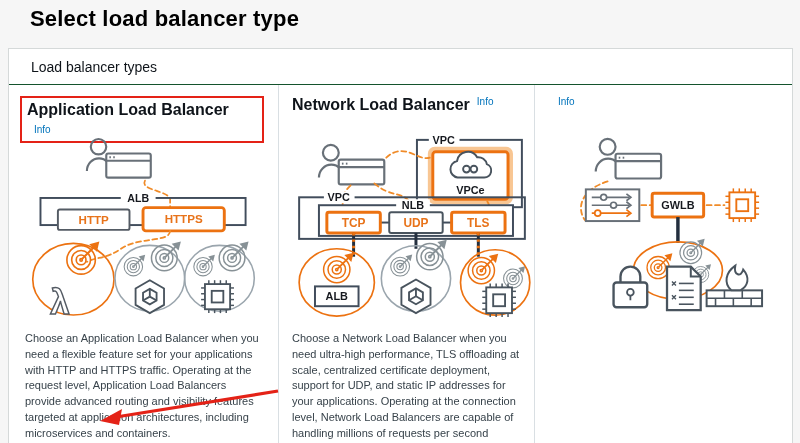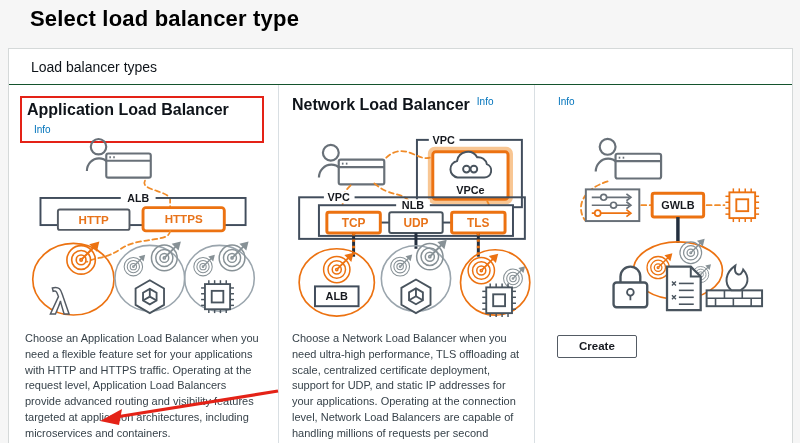--- a/index.html
+++ b/index.html
@@ -331,21 +331,20 @@
           <line x1="156" y1="172" x2="212" y2="172" stroke="#49545e" stroke-width="1.6"></line>
           <line x1="174" y1="164" x2="174" y2="172" stroke="#49545e" stroke-width="1.6"></line>
           <line x1="192" y1="164" x2="192" y2="172" stroke="#49545e" stroke-width="1.6"></line>
           <line x1="165" y1="172" x2="165" y2="180" stroke="#49545e" stroke-width="1.6"></line>
           <line x1="183" y1="172" x2="183" y2="180" stroke="#49545e" stroke-width="1.6"></line>
           <line x1="201" y1="172" x2="201" y2="180" stroke="#49545e" stroke-width="1.6"></line>
           <path d="M181,164 C173,157 175,146 185,139 C183,149 191,151 193,143 C200,151 198,160 190,164 z" fill="#ffffff" stroke="#49545e" stroke-width="2"></path>
         </g>
       </svg>
 
-      <button class="create-btn">Create</button>
     </div>
 
   </div>
 </div>
 
 <svg class="overlay" width="800" height="443" viewBox="0 0 800 443">
   <line x1="278" y1="391" x2="116" y2="417" stroke="#e42217" stroke-width="3.2"></line>
   <polygon points="100,421 122,409 119,425" fill="#e42217"></polygon>
 </svg>
 

